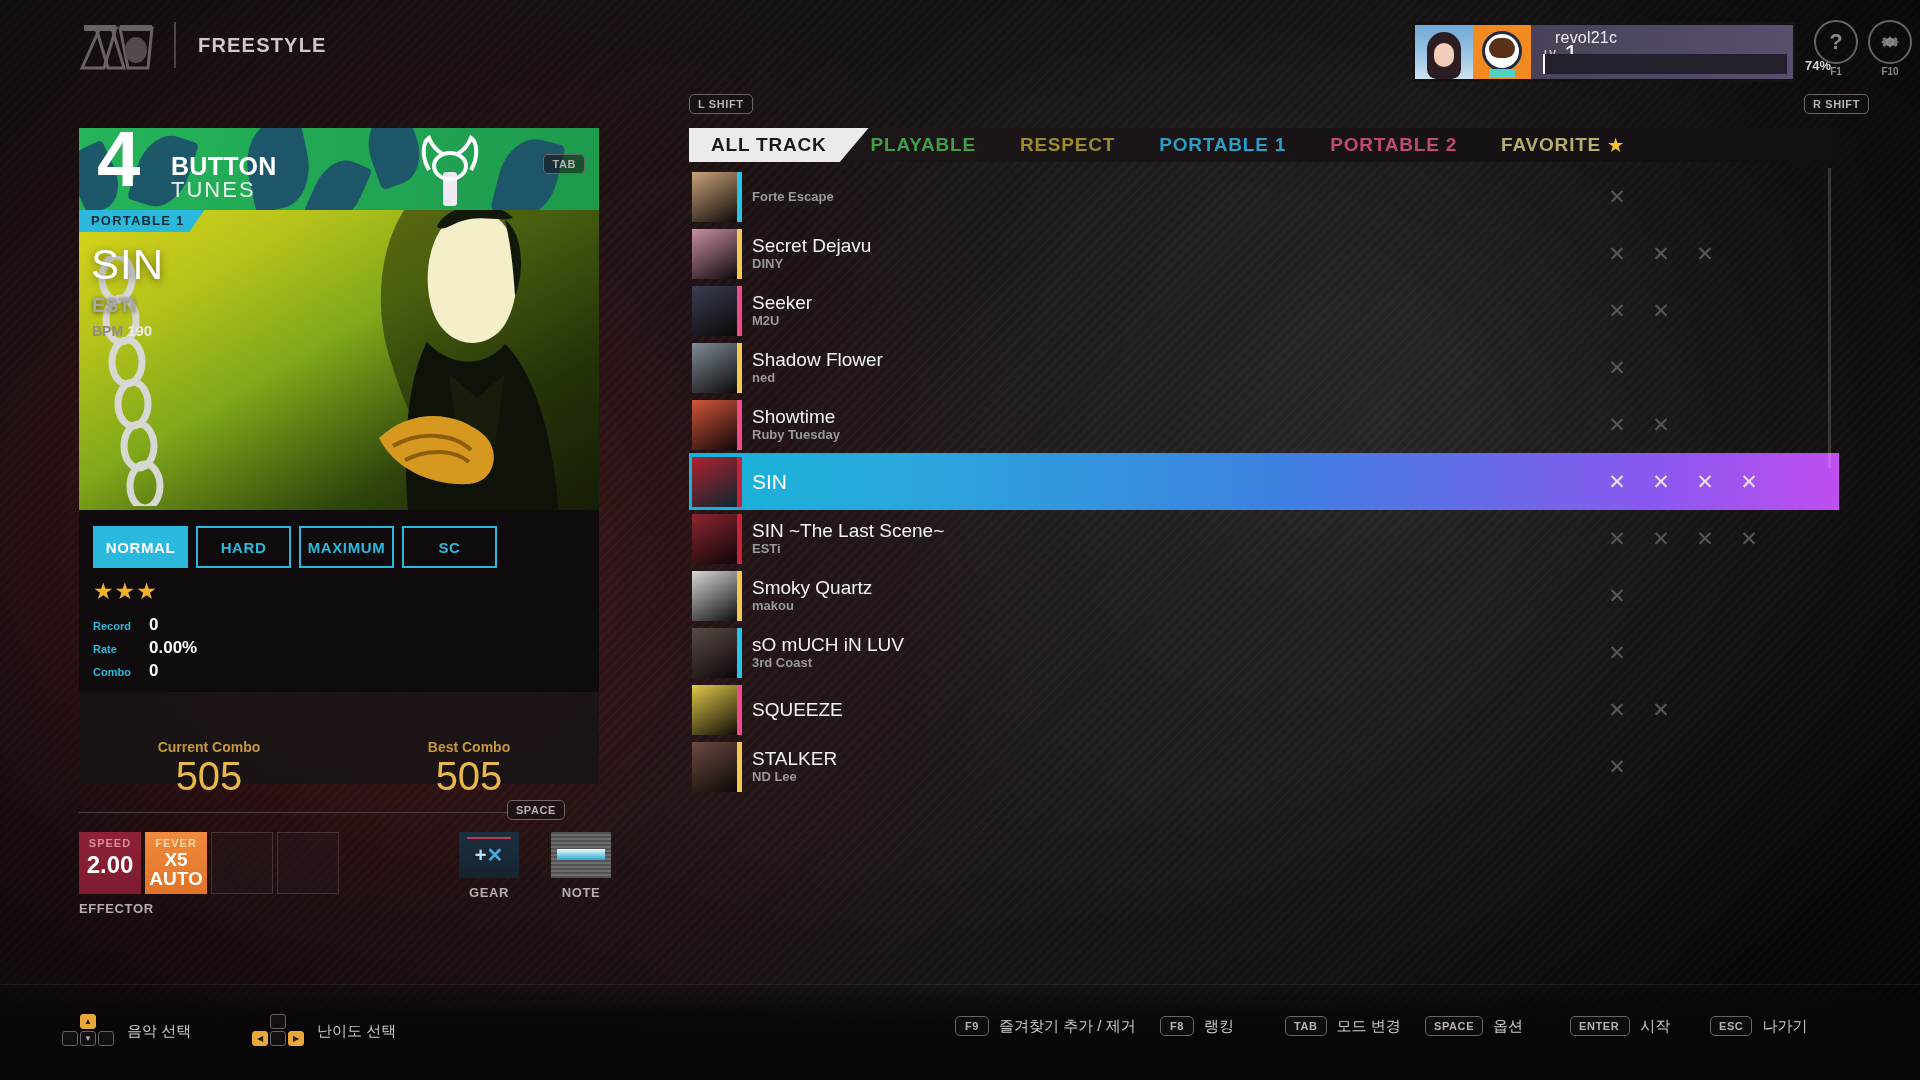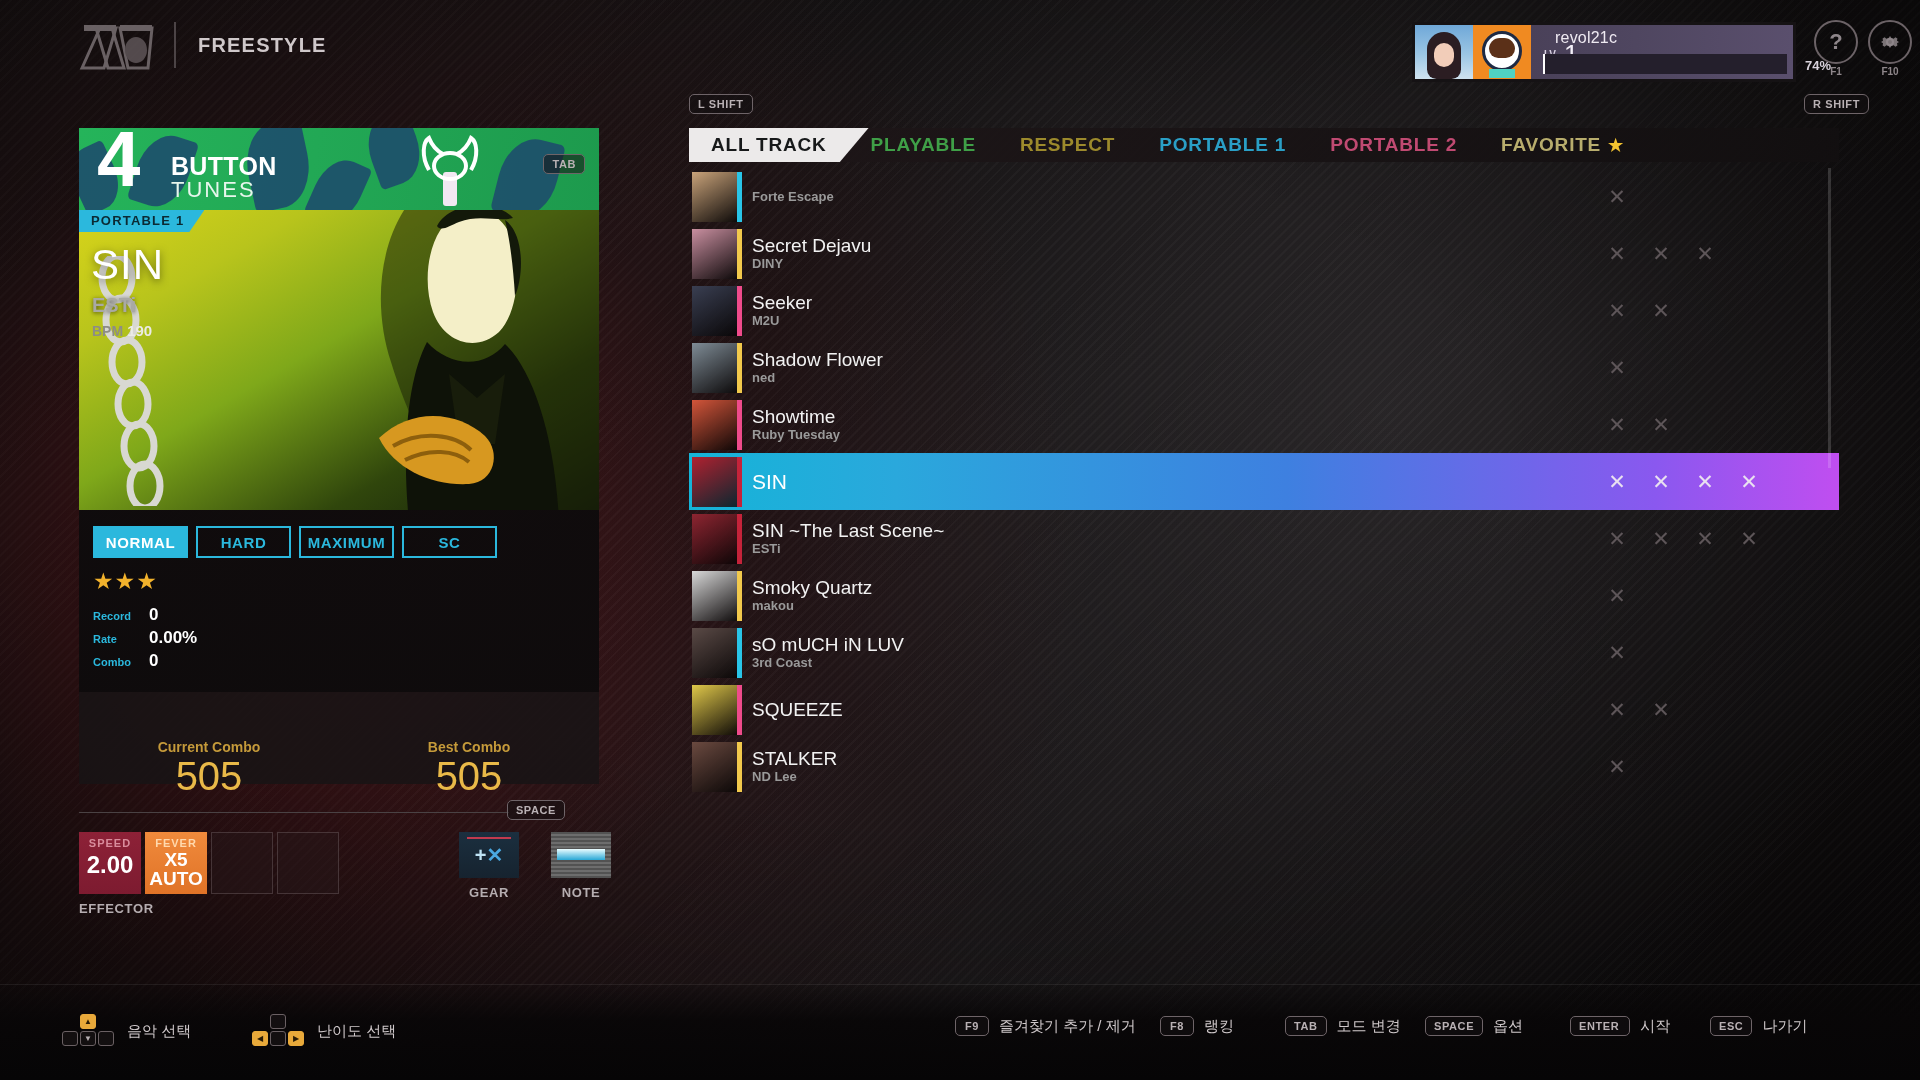--- a/index.html
+++ b/index.html
@@ -86,21 +86,21 @@
   #sng-title{ position:absolute; left:12px; top:34px; font-size:42px; font-weight:300; color:#fff; letter-spacing:1px; line-height:1;
      text-shadow:0 2px 8px rgba(0,0,0,.5); }
   #sng-artist{ position:absolute; left:13px; top:84px; font-size:20px; font-weight:bold; color:#a9a9a3;
      text-shadow:0 1px 4px rgba(0,0,0,.6); }
   #sng-bpm{ position:absolute; left:13px; top:112px; font-size:14px; font-weight:bold; color:#8d8d86; }
   #sng-bpm b{ color:#ebebe6; font-size:15px; margin-left:4px; }
 
   #info-panel{ position:relative; background:rgba(16,13,14,.86); padding:16px 14px 0 14px; min-height:182px;
      background-image:linear-gradient(rgba(14,11,12,.80),rgba(14,11,12,.93)); }
   #diffs{ display:flex; gap:8px; }
-  .diff{ height:32px; min-width:95px; border:2px solid #2bb8dd; display:flex; align-items:center; justify-content:center;
+  .diff{ height:42px; min-width:95px; border:2px solid #2bb8dd; display:flex; align-items:center; justify-content:center;
      font-size:15px; font-weight:bold; letter-spacing:.6px; color:#2bb8dd; background:transparent; }
   .diff.on{ background:#2bb8dd; color:#fff; border-color:#2bb8dd; }
   #stars{ margin-top:12px; font-size:23px; color:#f2b22c; letter-spacing:1px; line-height:1; }
   #stats{ margin-top:12px; }
   .strow{ display:flex; align-items:baseline; height:23px; }
   .stk{ width:56px; font-size:11px; font-weight:bold; color:#2bb8dd; }
   .stv{ font-size:17px; font-weight:bold; color:#fff; }
   #combo-box{ position:relative; background:rgba(24,20,21,.85); height:92px; display:flex; }
   .cbo{ flex:1; text-align:center; padding-top:10px; }
   .cbo-l{ font-size:14px; font-weight:bold; color:#c59a3a;margin-top:37px; }
@@ -129,21 +129,21 @@
   .sq.gear .gx{ position:absolute; left:0; right:0; top:11px; text-align:center; font-size:20px; font-weight:bold; color:#bfe4f5;}
   .sq.gear .gl{ position:absolute; left:8px; right:8px; top:5px; height:2px; background:#c13a4e; }
   .cap-lbl{ margin-top:7px; font-size:13px; font-weight:bold; color:#b5adb0; letter-spacing:.6px; text-align:left; }
   .cap-lbl.c{ text-align:center; }
 
   
   #list-area{ position:absolute; left:689px; top:128px; width:1150px; z-index:5; }
   #tabs{ position:relative; height:34px; display:flex; align-items:stretch;
      background:linear-gradient(90deg,rgba(30,22,24,.9),rgba(18,15,16,.92)); }
   #lshift{ position:absolute; left:0; top:-34px; }
-  #rshift{ position:absolute; right:-30px; top:-34px;border-radius:6px; }
+  #rshift{ position:absolute; right:-30px; top:-34px; }
   .tab{ display:flex; align-items:center; font-size:19px; font-weight:bold; letter-spacing:.8px; padding:0 22px; position:relative; }
   .tab.active{ background:#eceaea; color:#17191a; padding-right:42px; margin-right:-20px;
      clip-path:polygon(0 0,100% 0,84% 100%,0 100%); z-index:2; }
   #fav-star{ color:#f2c230; margin-left:7px; font-size:17px; }
 
   #rows{ margin-top:6px; }
   .row{ position:relative; height:57px; display:flex; align-items:center; }
   .row.sel{ background:linear-gradient(90deg,#15b4d8 0%,#2aa8dc 18%,#3e80e0 52%,#8a58ef 84%,#c04ef0 100%); }
   .thumb{ width:50px; height:50px; flex:0 0 50px; margin-left:3px; position:relative; overflow:hidden; }
   .thumb .acc{ position:absolute; right:0; top:0; width:5px; height:100%; }

